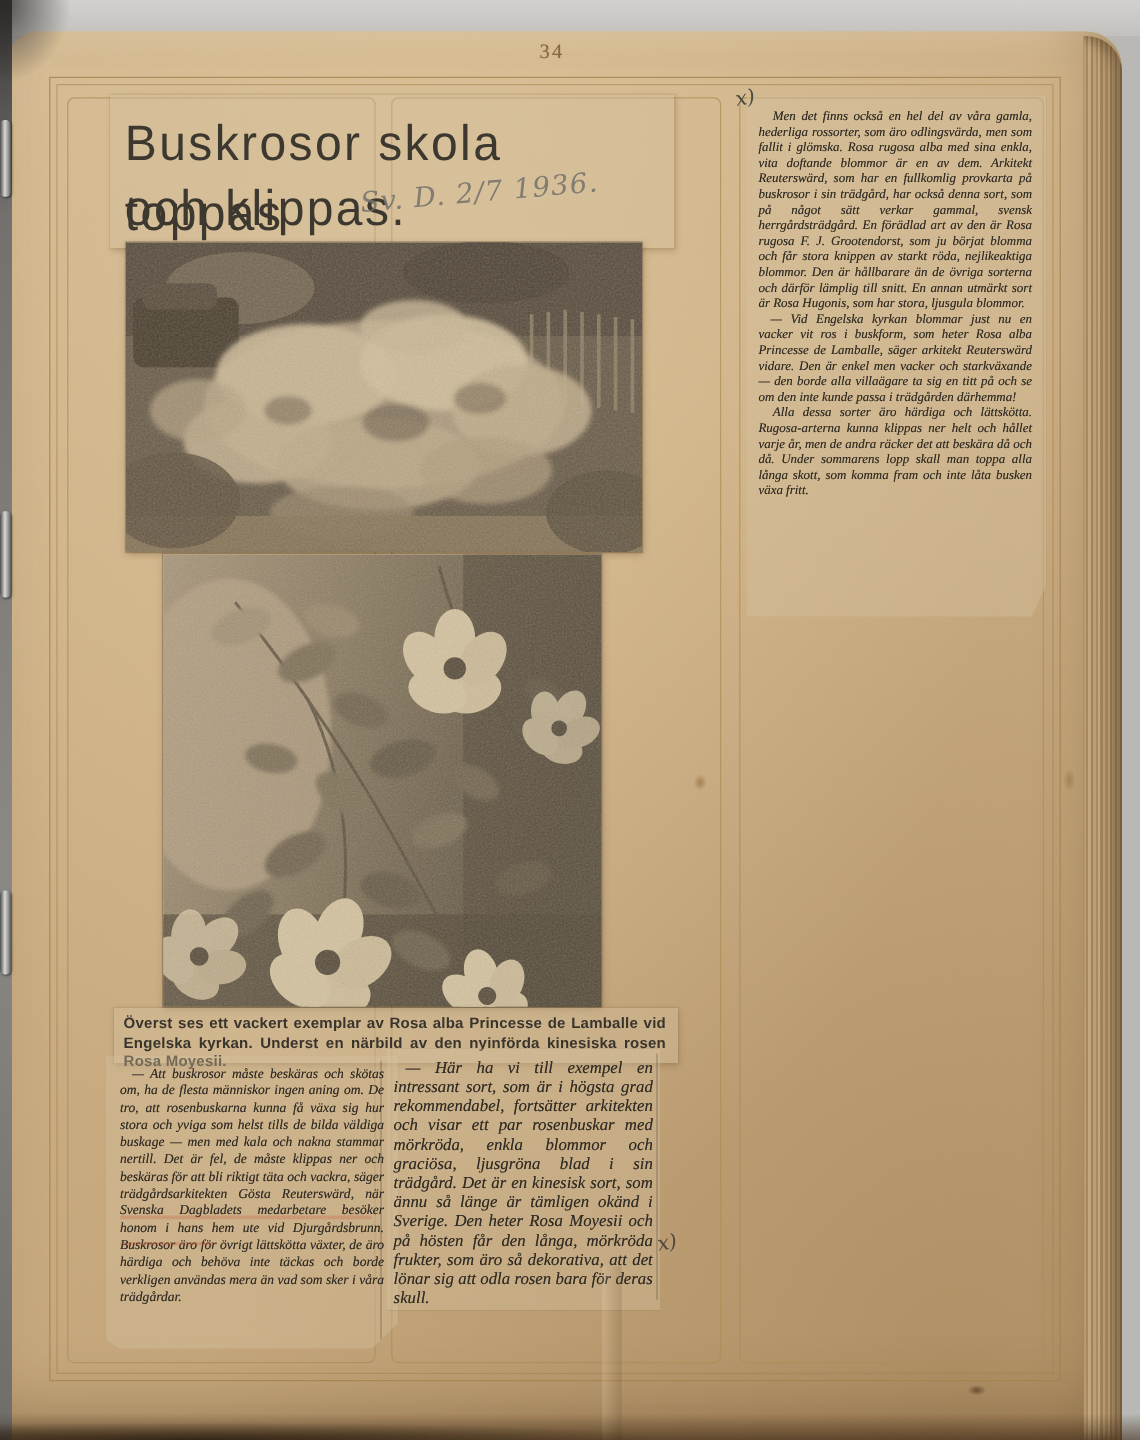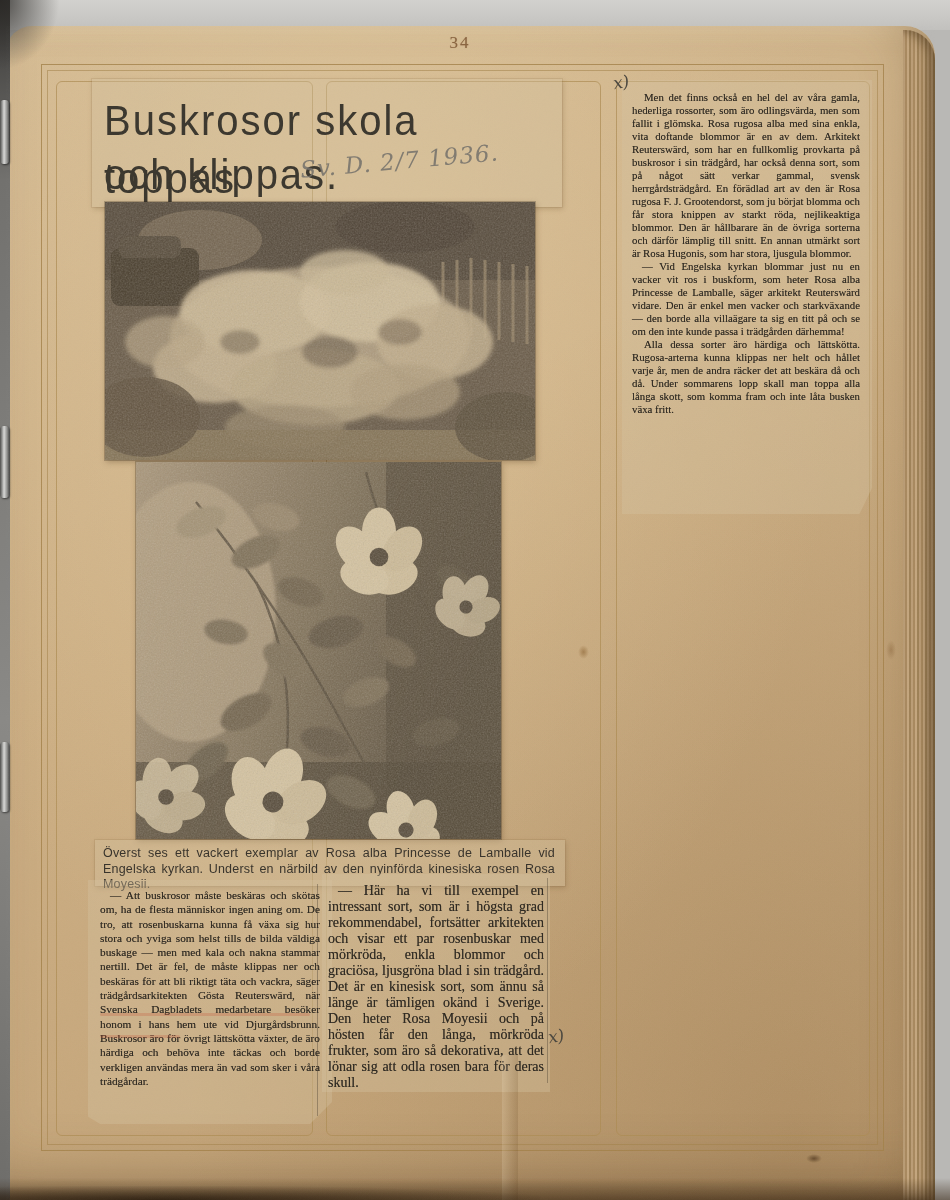--- a/index.html
+++ b/index.html
@@ -53,24 +53,24 @@
   
   .headline{font-family:"Liberation Sans",sans-serif;color:#3b372e;
         font-size:40px;letter-spacing:2px;line-height:56px;transform:scaleY(1.04);
         transform-origin:left top;}
   .date-note{position:absolute;font-family:"DejaVu Serif",serif;font-style:italic;
         font-size:23px;color:#73706a;transform:rotate(-5deg);letter-spacing:1px;opacity:.85;}
   .hand-mark{position:absolute;font-family:"DejaVu Serif",serif;font-style:italic;
         font-size:17px;color:#4c483f;transform:rotate(-10deg);}
   
   .news{font-family:"Liberation Serif",serif;color:#2e2921;text-align:justify;
-        text-shadow:0 0 .4px rgba(46,41,33,.6);}
+        text-shadow:0 0 .4px rgba(46,41,33,.6);font-style:italic;}
   .news p{margin:0;text-indent:12px;}
   .news p.dash{text-indent:10px;}
-  .caption-text{font-family:"Liberation Sans",sans-serif;font-weight:normal;
+  .caption-text{font-family:"Liberation Sans",sans-serif;font-weight:bold;
         color:#37322a;font-size:12.5px;line-height:15.5px;text-align:justify;
         letter-spacing:.2px;}
   .vrule{position:absolute;width:1px;background:rgba(55,45,35,.35);}
   .red-underline{position:absolute;height:3px;border-radius:2px;
         background:rgba(197,75,48,.45);}
   .stain{position:absolute;border-radius:50%;}
   .photo{position:absolute;box-shadow:0 0 0 1px rgba(40,30,20,.25),1px 2px 6px rgba(80,55,25,.35);}
   .photo svg{display:block;}
   .noise-overlay{position:absolute;left:6px;top:26px;pointer-events:none;opacity:.5;}
 </style>

